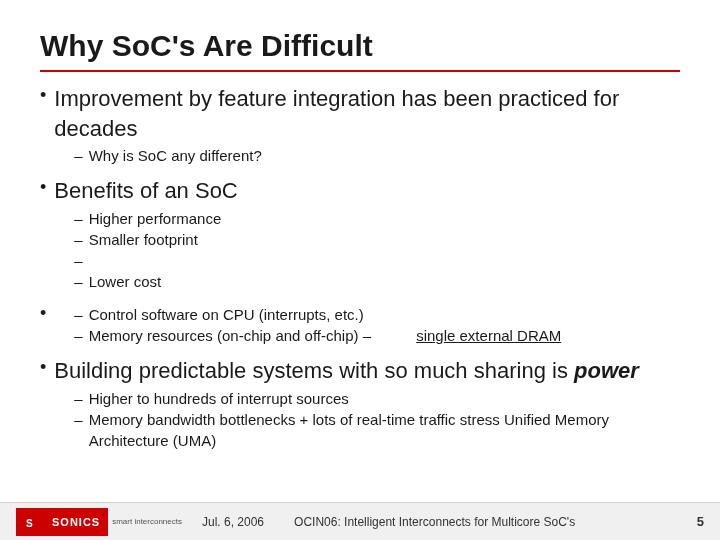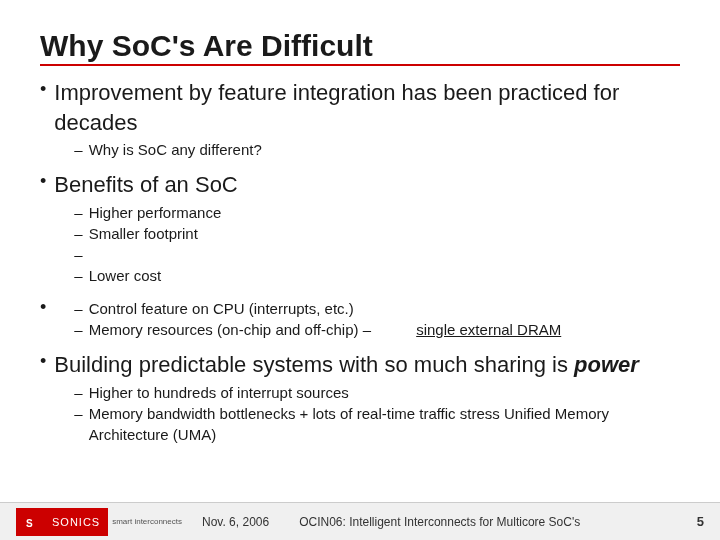--- a/index.html
+++ b/index.html
@@ -15,20 +15,21 @@
       width: 720px;
       height: 540px;
       padding: 28px 40px 0 40px;
       display: flex;
       flex-direction: column;
     }
     .title {
       font-size: 30px;
       font-weight: bold;
       color: #1a1a1a;
+      margin-bottom: 6px;
       line-height: 1.2;
     }
     .title-divider {
       width: 100%;
       height: 2px;
       background: #cc0000;
       margin-bottom: 12px;
     }
     .content {
       flex: 1;
@@ -163,21 +164,21 @@
         </div>
       </div>
     </div>
 
     <div class="bullet-item">
       <span class="bullet-dot">•</span>
       <div>
         <div class="sub-bullets">
           <div class="sub-bullet">
             <span class="sub-dash">–</span>
-            <span>Control feature on CPU (interrupts, etc.)</span>
+            <span>Control software on CPU (interrupts, etc.)</span>
           </div>
           <div class="sub-bullet">
             <span class="sub-dash">–</span>
             <span>Memory resources (on-chip and off-chip) – <span class="underline">single external DRAM</span></span>
           </div>
         </div>
       </div>
     </div>
 
     <div class="bullet-item">
@@ -203,25 +204,25 @@
 </div>
 
 <div class="footer">
   <div class="footer-logo">
     <div style="display:flex;align-items:center;gap:4px;">
       <div style="background:#cc0000;padding:4px 8px;display:flex;align-items:center;">
         <svg width="28" height="20" viewBox="0 0 28 20">
           <rect width="28" height="20" fill="#cc0000"></rect>
           <text x="2" y="15" fill="white" font-size="10" font-family="Arial" font-weight="bold">S</text>
         </svg>
-        <span style="color:white;font-size:11px;font-weight:normal;letter-spacing:1px;">SONICS</span>
+        <span style="color:white;font-size:11px;font-weight:bold;letter-spacing:1px;">SONICS</span>
       </div>
       <div style="display:flex;flex-direction:column;">
         <span style="font-size:8px;color:#555;">smart interconnects</span>
       </div>
     </div>
   </div>
   <div class="footer-center">
-    <span class="footer-date">Nov. 6, 2006</span>
+    <span class="footer-date">Jul. 6, 2006</span>
     <span class="footer-conf">OCIN06: Intelligent Interconnects for Multicore SoC's</span>
   </div>
   <span class="footer-page">5</span>
 </div>
 
 </body></html>

